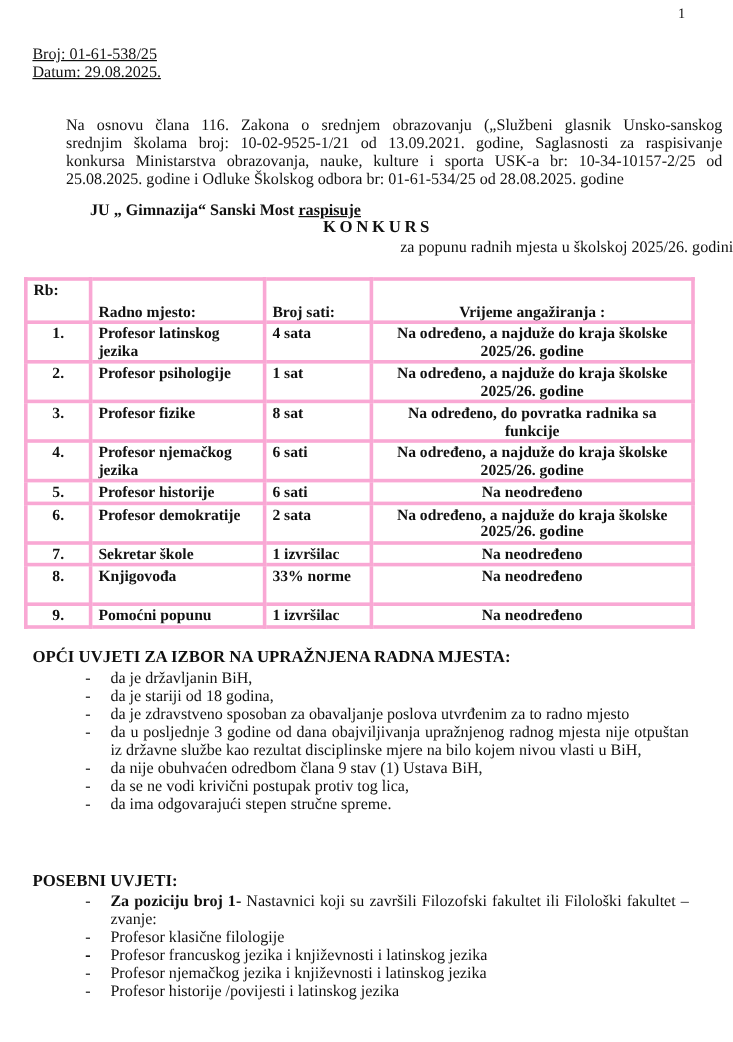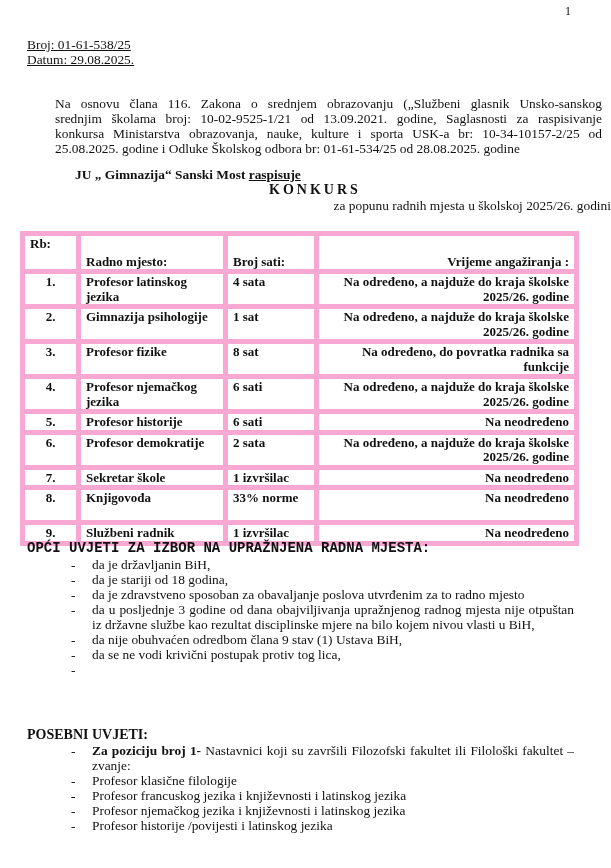--- a/index.html
+++ b/index.html
@@ -18,34 +18,34 @@
   .issuer { left: 27px; top: 167px; font-weight: bold; margin-left: 48px; }
   .issuer u { text-decoration: underline; }
   .konkurs-title { left: 0; width: 611px; top: 182px; text-align: center; font-weight: bold; letter-spacing: 3px; font-size: 14px; padding-left: 19px; box-sizing: border-box; }
   .konkurs-sub { left: 0; width: 611px; top: 198px; text-align: right; padding-left: 6px; box-sizing: border-box; }
 
   table.jobs {
     position: absolute; left: 20px; top: 231px; width: 559px;
     border-collapse: collapse; font-weight: bold; font-size: 13px; line-height: 14.5px;
   }
   table.jobs td, table.jobs th {
-    border: 5px solid #f9a8d4; padding: 1px 5px 0 5px; vertical-align: top;
+    border: 3px solid #f9a8d4; padding: 1px 5px 0 5px; vertical-align: top;
   }
   table.jobs th { font-weight: bold; }
   .c-rb { width: 41px; text-align: center; }
   .c-rm { width: 132px; text-align: left; }
   .c-bs { width: 76px; text-align: left; }
-  .c-vr { text-align: right; }
+  .c-vr { text-align: center; }
   .hdr-row th { height: 32px; }
   .hdr-row .c-rb { text-align: left; vertical-align: top; }
   .hdr-row .c-rm, .hdr-row .c-bs, .hdr-row .c-vr { vertical-align: bottom; padding-bottom: 0; }
   .r2 td { height: 29px; }
   .r1 td { height: 14px; }
 
-  .opci-title { left: 27px; top: 541px; font-weight: bold; font-size: 14px; font-family: Liberation Mono, monospace; }
+  .opci-title { left: 27px; top: 541px; font-weight: bold; font-size: 14px; }
   .list { position: absolute; left: 72px; width: 502px; }
   .list .li { position: relative; padding-left: 20px; text-align: justify; }
   .list .li .dash { position: absolute; left: -1px; top: 0; }
   .opci-list { top: 557px; }
   .posebni-title { left: 27px; top: 727px; font-weight: bold; font-size: 14px; }
   .posebni-list { top: 743px; }
   b { font-weight: bold; }
 </style>
 </head>
 <body>
@@ -80,21 +80,21 @@
     <th class="c-vr">Vrijeme angažiranja :</th>
   </tr>
   <tr class="r2">
     <td class="c-rb">1.</td>
     <td class="c-rm">Profesor latinskog jezika</td>
     <td class="c-bs">4 sata</td>
     <td class="c-vr">Na određeno, a najduže do kraja  školske 2025/26. godine</td>
   </tr>
   <tr class="r2">
     <td class="c-rb">2.</td>
-    <td class="c-rm">Gimnazija psihologije</td>
+    <td class="c-rm">Profesor psihologije</td>
     <td class="c-bs">1 sat</td>
     <td class="c-vr">Na određeno, a najduže do kraja  školske 2025/26. godine</td>
   </tr>
   <tr class="r2">
     <td class="c-rb">3.</td>
     <td class="c-rm">Profesor fizike</td>
     <td class="c-bs">8 sat</td>
     <td class="c-vr">Na određeno, do povratka radnika sa funkcije</td>
   </tr>
   <tr class="r2">
@@ -122,36 +122,36 @@
     <td class="c-vr">Na neodređeno</td>
   </tr>
   <tr class="r2">
     <td class="c-rb">8.</td>
     <td class="c-rm">Knjigovođa</td>
     <td class="c-bs">33% norme</td>
     <td class="c-vr">Na neodređeno</td>
   </tr>
   <tr class="r1">
     <td class="c-rb">9.</td>
-    <td class="c-rm">Službeni radnik</td>
+    <td class="c-rm">Pomoćni popunu</td>
     <td class="c-bs">1 izvršilac</td>
     <td class="c-vr">Na neodređeno</td>
   </tr>
 </tbody>
   </table>
 
 <div class="abs opci-title">OPĆI UVJETI ZA IZBOR NA UPRAŽNJENA RADNA MJESTA:</div>
 <div class="list opci-list">
   <div class="li"><span class="dash">-</span><span>da je državljanin BiH,</span></div>
   <div class="li"><span class="dash">-</span><span>da je stariji od 18 godina,</span></div>
   <div class="li"><span class="dash">-</span><span>da je zdravstveno sposoban za obavaljanje poslova utvrđenim za to radno mjesto</span></div>
   <div class="li"><span class="dash">-</span><span>da u posljednje 3 godine od dana obajviljivanja upražnjenog radnog mjesta nije otpuštan iz državne službe kao rezultat disciplinske mjere na bilo kojem nivou vlasti u BiH,</span></div>
   <div class="li"><span class="dash">-</span><span>da nije obuhvaćen odredbom člana 9 stav (1) Ustava BiH,</span></div>
   <div class="li"><span class="dash">-</span><span>da se ne vodi krivični postupak protiv tog lica,</span></div>
-  <div class="li"><span class="dash">-</span></div>
+  <div class="li"><span class="dash">-</span><span>da ima odgovarajući stepen stručne spreme.</span></div>
 </div>
 
 <div class="abs posebni-title">POSEBNI UVJETI:</div>
 <div class="list posebni-list">
   <div class="li"><span class="dash">-</span><b>Za poziciju broj 1-</b><span> Nastavnici koji su završili Filozofski fakultet ili Filološki fakultet – zvanje:</span></div>
   <div class="li"><span class="dash">-</span><span>Profesor klasične filologije</span></div>
   <div class="li"><span class="dash">-</span></div>
   <div class="li"><span class="dash">-</span><span>Profesor francuskog jezika  i književnosti i latinskog jezika</span></div>
   <div class="li"><span class="dash">-</span><span>Profesor njemačkog jezika i  književnosti i latinskog jezika</span></div>
   <div class="li"><span class="dash">-</span><span>Profesor historije /povijesti i latinskog jezika</span></div>

